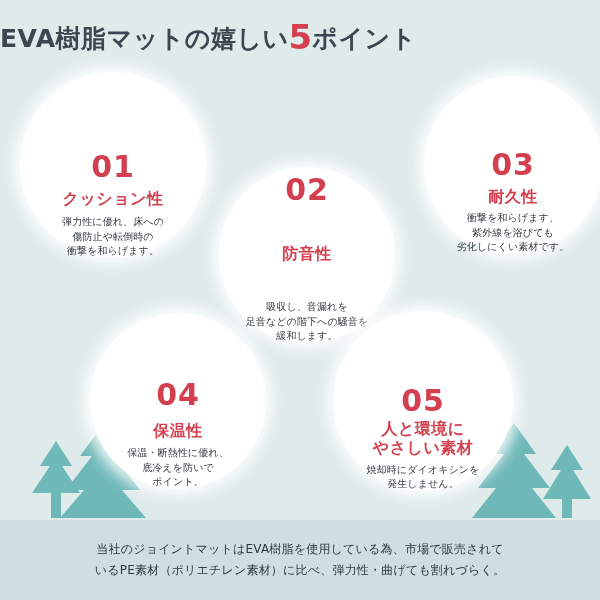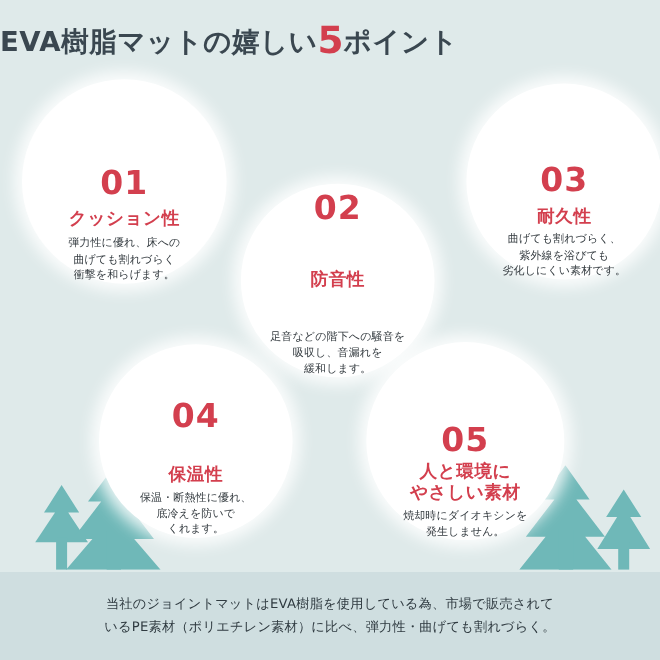--- a/index.html
+++ b/index.html
@@ -101,21 +101,21 @@
 
   #circle-02 { left: 219px; top: 167px; width: 176px; height: 176px; padding-top: 16px; gap: 31px; }
   #circle-02 .c-num  { margin-bottom: 9px; }
   #circle-02 .c-head { margin-bottom: 6px; }
 
   #circle-03 { left: 424px; top:  76px; width: 178px; height: 178px; padding-top: 14px; }
   #circle-03 .c-num  { margin-bottom: 8px; }
   #circle-03 .c-head { margin-bottom: 5px; }
 
   #circle-04 { left:  90px; top: 313px; width: 176px; height: 176px; padding-top: 20px; }
-  #circle-04 .c-num  { margin-bottom: 28px; }
+  #circle-04 .c-num  { margin-bottom: 12px; }
   #circle-04 .c-head { margin-bottom: 6px; }
 
   #circle-05 { left: 333px; top: 311px; width: 180px; height: 180px; padding-top: 16px; }
   #circle-05 .c-num  { margin-bottom: 4px; }
   #circle-05 .c-head { margin-bottom: 5px; }
 
   
   #footer {
     position: absolute;
     left: 0;
@@ -170,52 +170,52 @@
         <rect x="90" y="70" width="10" height="25"></rect>
       </g>
     </svg>
   </div>
 
   <div class="circle" id="circle-01">
     <div class="c-num">01</div>
     <div class="c-head">クッション性</div>
     <div class="c-body">
       <div>弾力性に優れ、床への</div>
-      <div>曲げても割れづらく</div>
+      <div>傷防止や転倒時の</div>
       <div>衝撃を和らげます。</div>
     </div>
   </div>
 
   <div class="circle" id="circle-02">
     <div class="c-num">02</div>
     <div class="c-head">防音性</div>
     <div class="c-body">
+      <div>吸収し、音漏れを</div>
       <div>足音などの階下への騒音を</div>
-      <div>吸収し、音漏れを</div>
       <div>緩和します。</div>
     </div>
   </div>
 
   <div class="circle" id="circle-03">
     <div class="c-num">03</div>
     <div class="c-head">耐久性</div>
     <div class="c-body">
-      <div>曲げても割れづらく、</div>
+      <div>衝撃を和らげます、</div>
       <div>紫外線を浴びても</div>
       <div>劣化しにくい素材です。</div>
     </div>
   </div>
 
   <div class="circle" id="circle-04">
     <div class="c-num">04</div>
     <div class="c-head">保温性</div>
     <div class="c-body">
       <div>保温・断熱性に優れ、</div>
       <div>底冷えを防いで</div>
-      <div>くれます。</div>
+      <div>ポイント。</div>
     </div>
   </div>
 
   <div class="circle" id="circle-05">
     <div class="c-num">05</div>
     <div class="c-head" style="white-space:pre-line;">人と環境に
 やさしい素材</div>
     <div class="c-body">
       <div>焼却時にダイオキシンを</div>
       <div>発生しません。</div>

